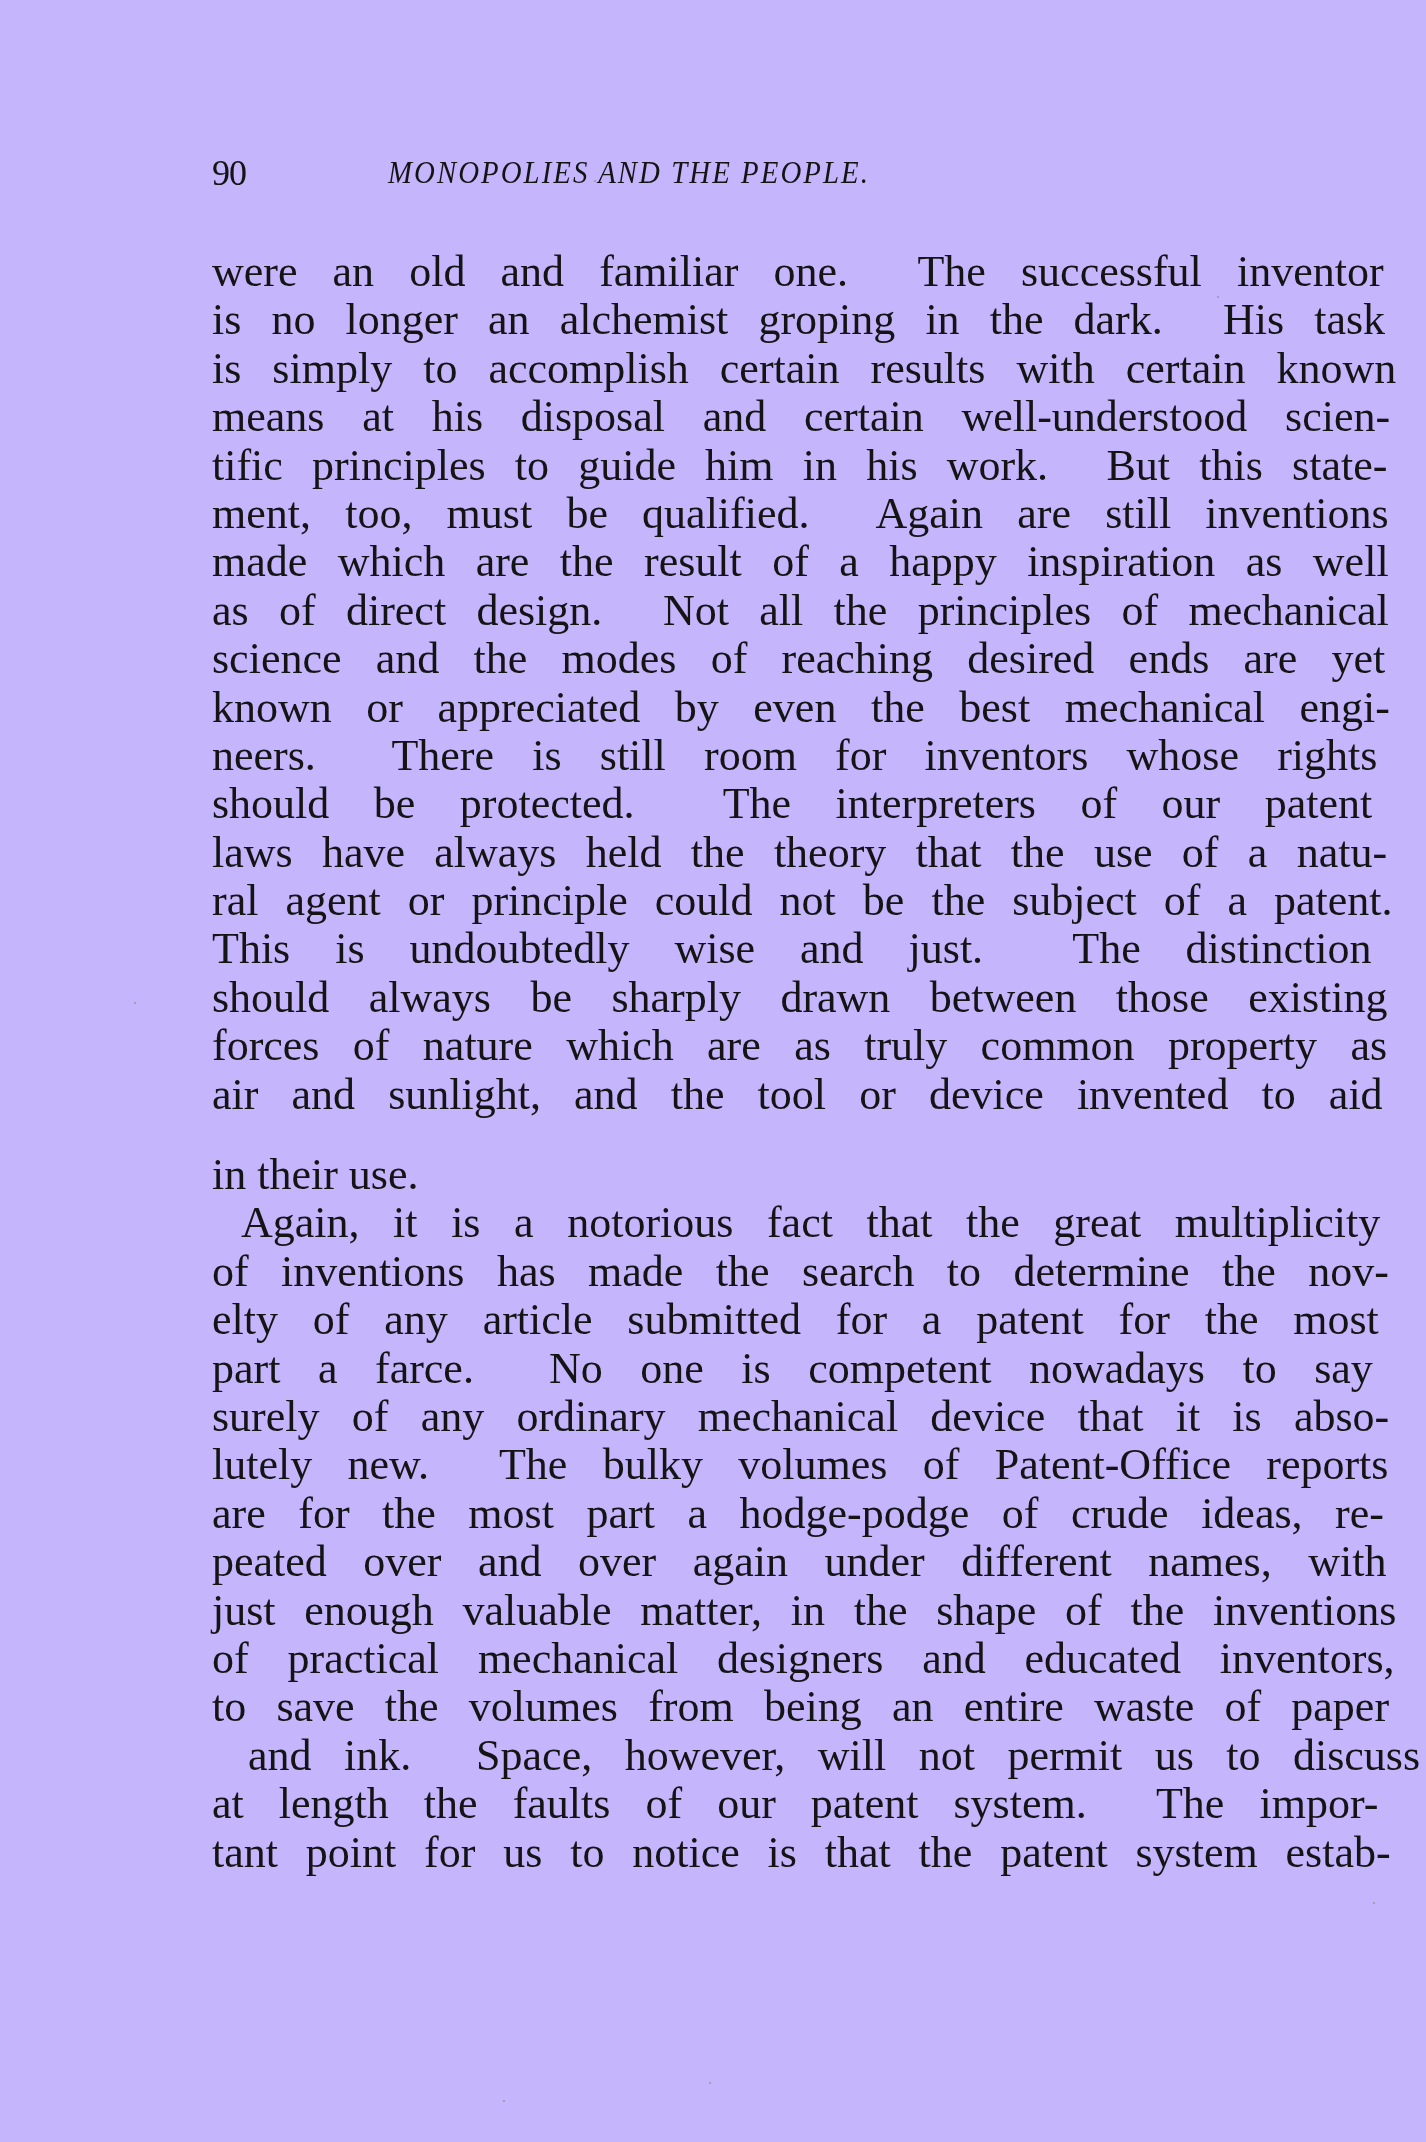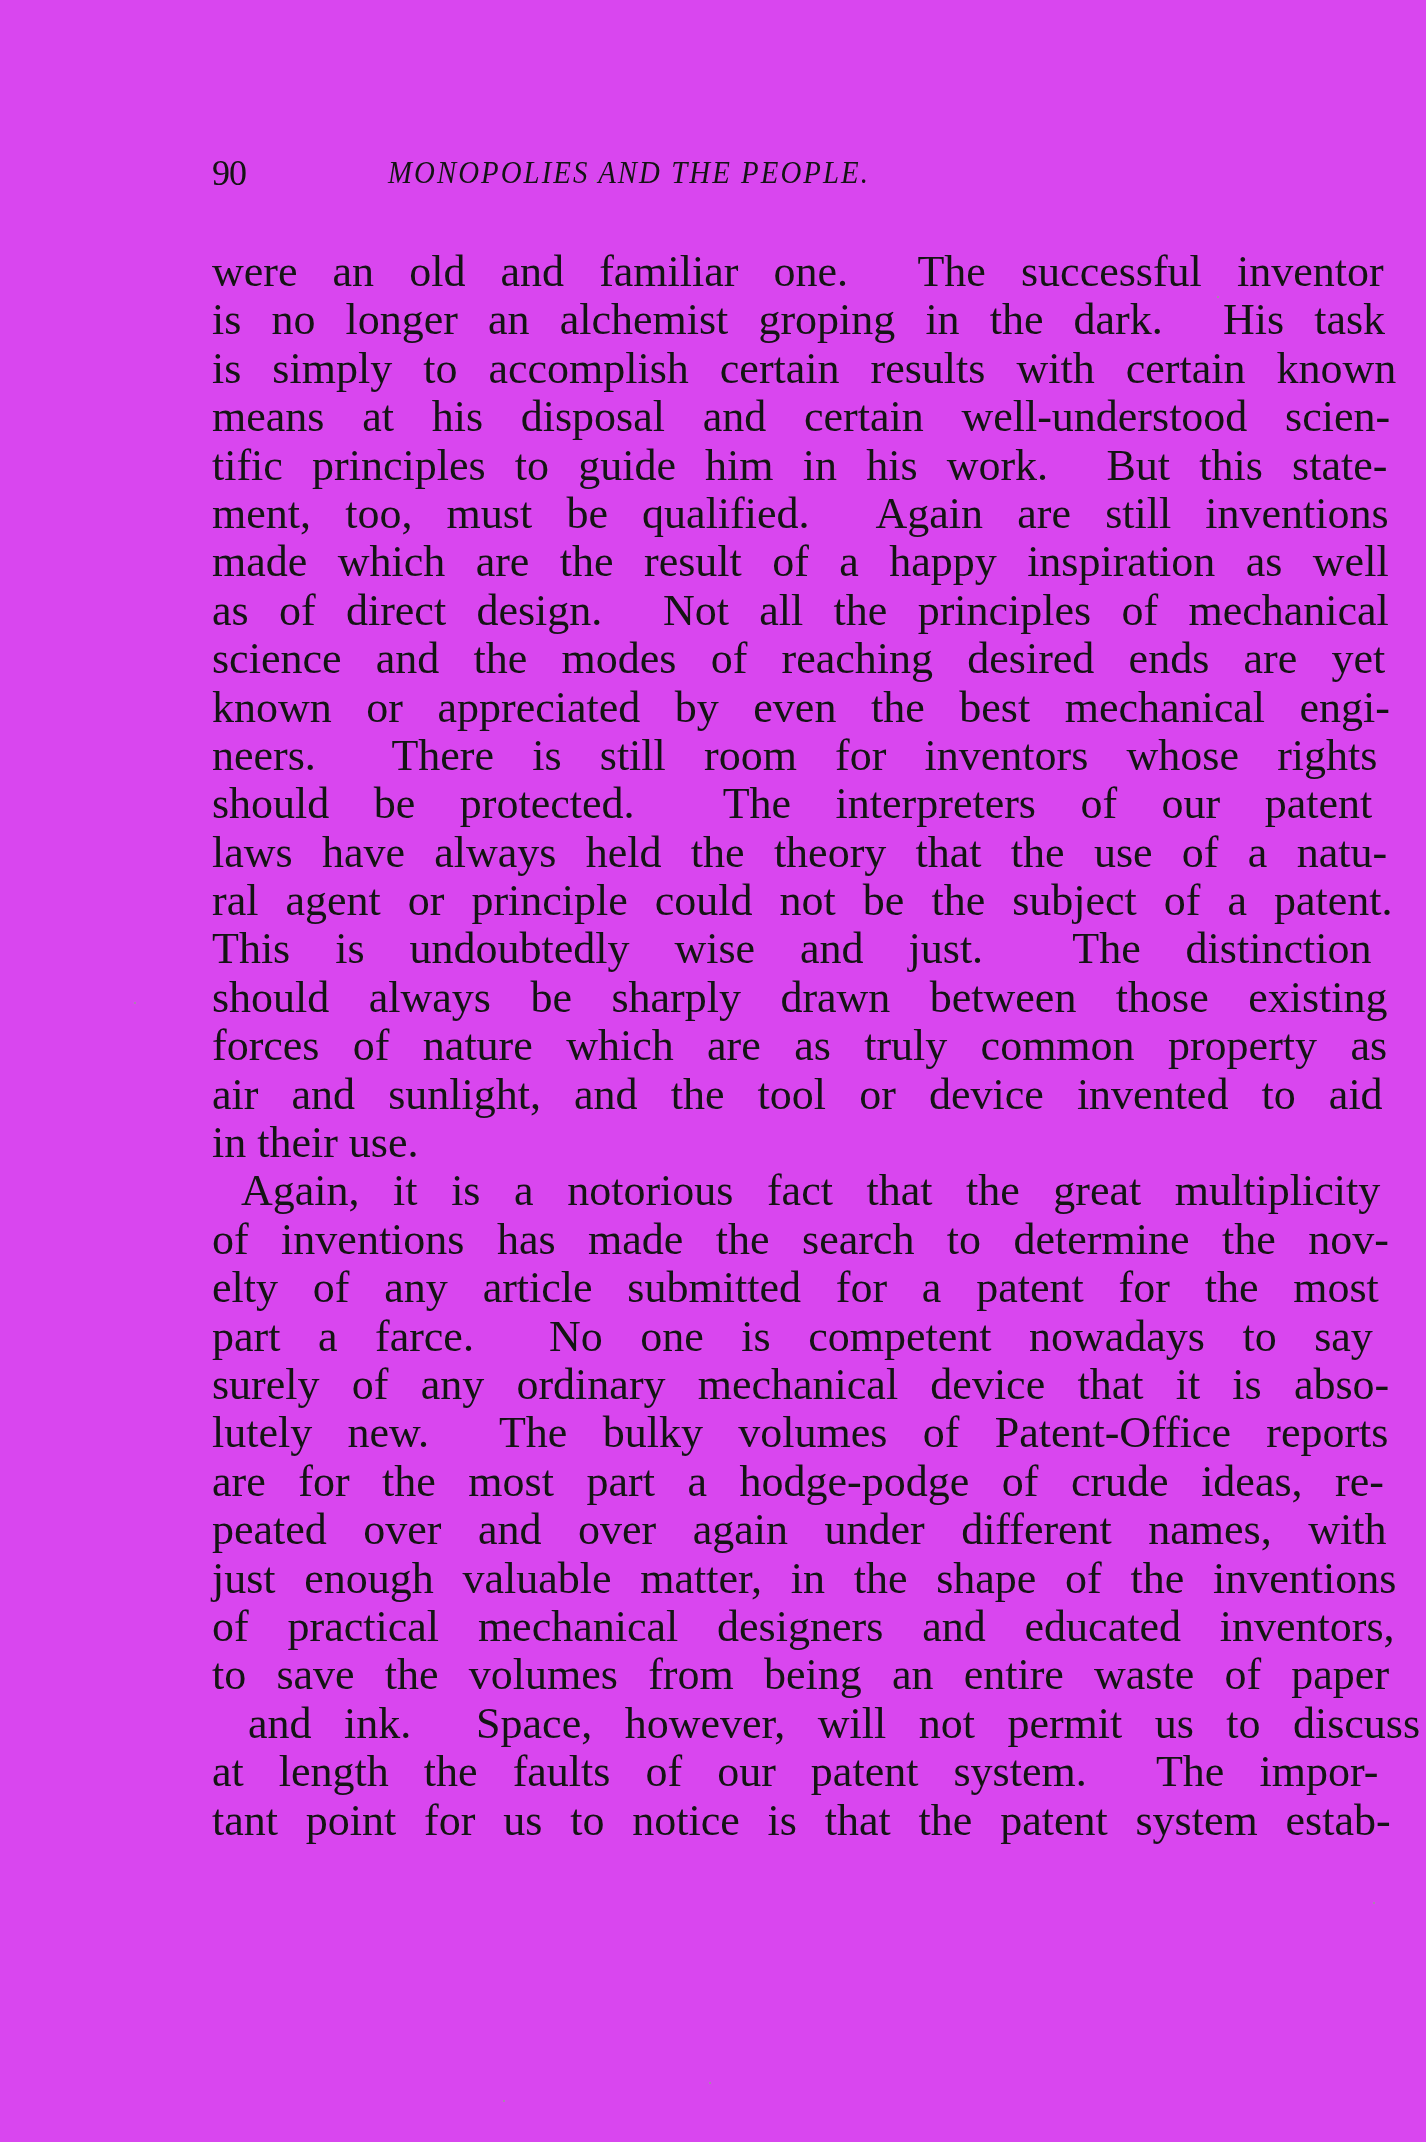--- a/index.html
+++ b/index.html
@@ -13,21 +13,21 @@
     position: relative;
     overflow: hidden;
     font-family: "Liberation Serif", "DejaVu Serif", serif;
     color: #141414;
   }
   .page {
     position: absolute;
     left: 0; top: 0;
     width: 1426px;
     height: 2142px;
-    background: #d946ef;
+    background: #c4b5fd;
   }
   .running-head {
     position: absolute;
     left: 212px;
     top: 148px;
     width: 1000px;
     height: 50px;
     font-size: 32px;
     line-height: 50px;
   }
@@ -60,20 +60,21 @@
     height: 48.4px;
     line-height: 48.4px;
     font-size: 44px;
     white-space: nowrap;
     text-align: justify;
     text-align-last: justify;
     -moz-text-align-last: justify;
   }
   .line.last {
     text-align-last: left;
+    margin-top: 32px;
     -moz-text-align-last: left;
   }
   .line.indent {
     padding-left: 29px;
   }
   .speck {
     position: absolute;
     width: 2px;
     height: 2px;
     background: #9a9a9a;

